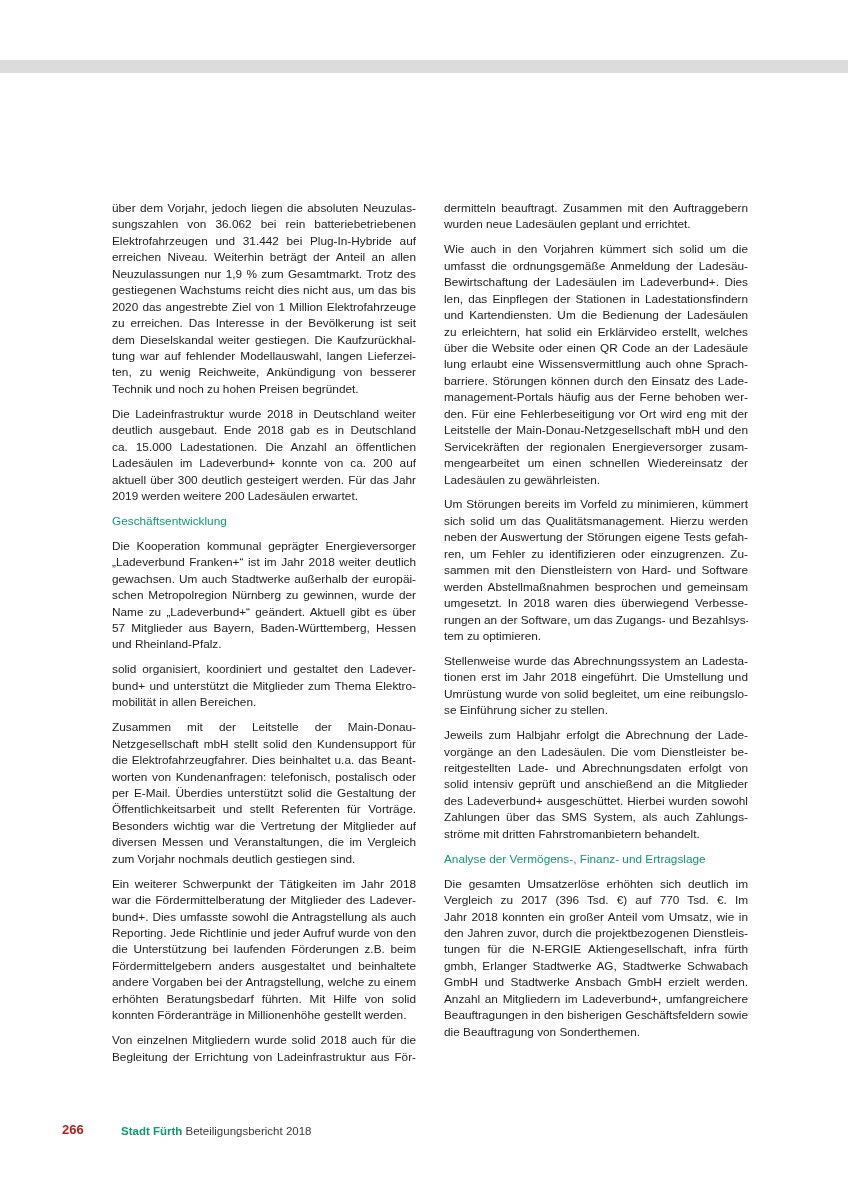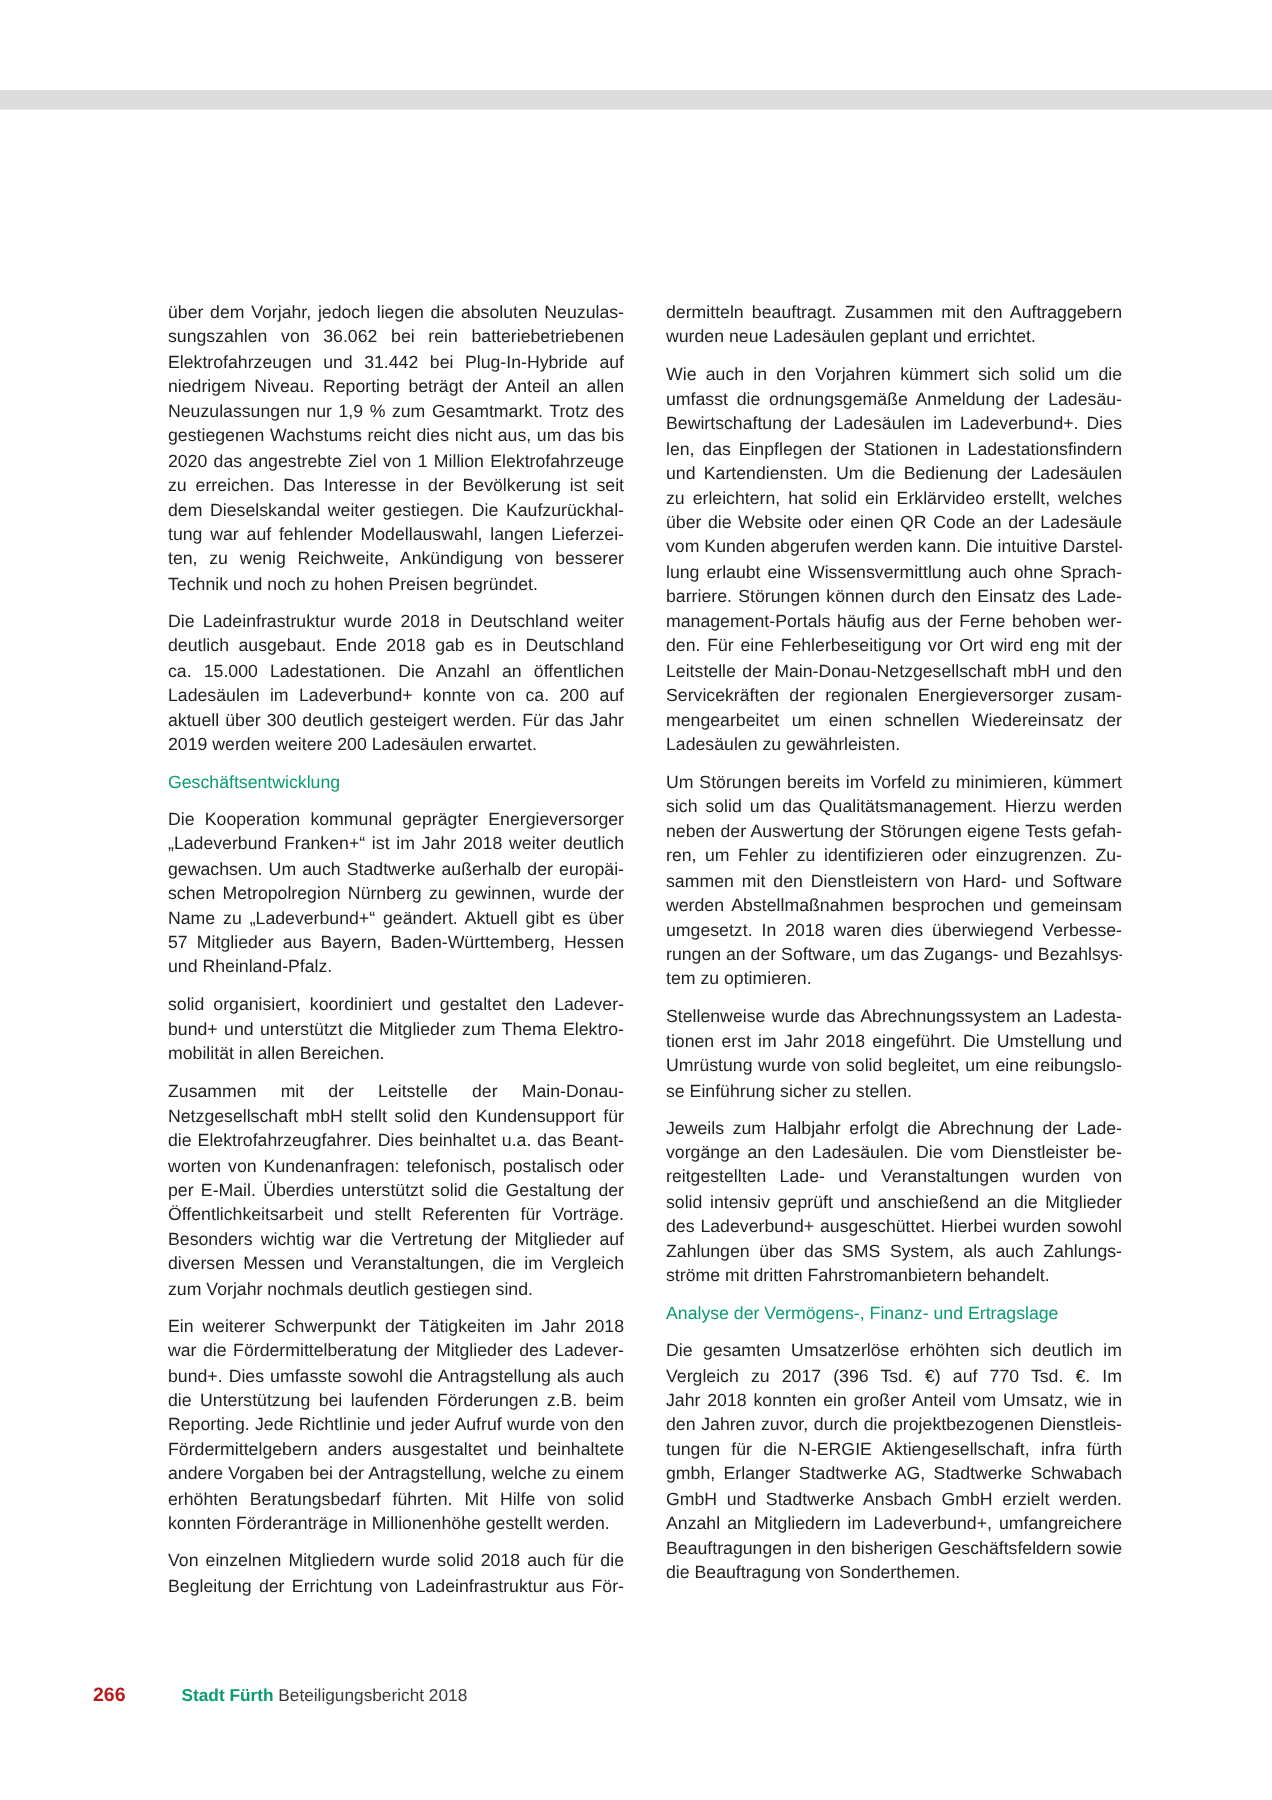--- a/index.html
+++ b/index.html
@@ -78,21 +78,21 @@
 
 <div class="page">
 
   <div class="top-band"></div>
 
   <div class="col col-left">
       <div class="para">
         <div class="line">über dem Vorjahr, jedoch liegen die absoluten Neuzulas-</div>
         <div class="line">sungszahlen von 36.062 bei rein batteriebetriebenen</div>
         <div class="line">Elektrofahrzeugen und 31.442 bei Plug-In-Hybride auf</div>
-        <div class="line">niedrigem Niveau. Reporting beträgt der Anteil an allen</div>
+        <div class="line">erreichen Niveau. Weiterhin beträgt der Anteil an allen</div>
         <div class="line">Neuzulassungen nur 1,9 % zum Gesamtmarkt. Trotz des</div>
         <div class="line">gestiegenen Wachstums reicht dies nicht aus, um das bis</div>
         <div class="line">2020 das angestrebte Ziel von 1 Million Elektrofahrzeuge</div>
         <div class="line">zu erreichen. Das Interesse in der Bevölkerung ist seit</div>
         <div class="line">dem Dieselskandal weiter gestiegen. Die Kaufzurückhal-</div>
         <div class="line">tung war auf fehlender Modellauswahl, langen Lieferzei-</div>
         <div class="line">ten, zu wenig Reichweite, Ankündigung von besserer</div>
         <div class="line end">Technik und noch zu hohen Preisen begründet.</div>
       </div>
       <div class="para">
@@ -126,22 +126,22 @@
         <div class="line">per E-Mail. Überdies unterstützt solid die Gestaltung der</div>
         <div class="line">Öffentlichkeitsarbeit und stellt Referenten für Vorträge.</div>
         <div class="line">Besonders wichtig war die Vertretung der Mitglieder auf</div>
         <div class="line">diversen Messen und Veranstaltungen, die im Vergleich</div>
         <div class="line end">zum Vorjahr nochmals deutlich gestiegen sind.</div>
       </div>
       <div class="para">
         <div class="line">Ein weiterer Schwerpunkt der Tätigkeiten im Jahr 2018</div>
         <div class="line">war die Fördermittelberatung der Mitglieder des Ladever-</div>
         <div class="line">bund+. Dies umfasste sowohl die Antragstellung als auch</div>
+        <div class="line">Reporting. Jede Richtlinie und jeder Aufruf wurde von den</div>
         <div class="line">die Unterstützung bei laufenden Förderungen z.B. beim</div>
-        <div class="line">Reporting. Jede Richtlinie und jeder Aufruf wurde von den</div>
         <div class="line">Fördermittelgebern anders ausgestaltet und beinhaltete</div>
         <div class="line">andere Vorgaben bei der Antragstellung, welche zu einem</div>
         <div class="line">erhöhten Beratungsbedarf führten. Mit Hilfe von solid</div>
         <div class="line end">konnten Förderanträge in Millionenhöhe gestellt werden.</div>
       </div>
       <div class="para">
         <div class="line">Von einzelnen Mitgliedern wurde solid 2018 auch für die</div>
         <div class="line">Begleitung der Errichtung von Ladeinfrastruktur aus För-</div>
       </div>
     </div>
@@ -151,21 +151,20 @@
         <div class="line end">wurden neue Ladesäulen geplant und errichtet.</div>
       </div>
       <div class="para">
         <div class="line">Wie auch in den Vorjahren kümmert sich solid um die</div>
         <div class="line">umfasst die ordnungsgemäße Anmeldung der Ladesäu-</div>
         <div class="line">Bewirtschaftung der Ladesäulen im Ladeverbund+. Dies</div>
         <div class="line">len, das Einpflegen der Stationen in Ladestationsfindern</div>
         <div class="line">und Kartendiensten. Um die Bedienung der Ladesäulen</div>
         <div class="line">zu erleichtern, hat solid ein Erklärvideo erstellt, welches</div>
         <div class="line">über die Website oder einen QR Code an der Ladesäule</div>
-        <div class="line">vom Kunden abgerufen werden kann. Die intuitive Darstel-</div>
         <div class="line">lung erlaubt eine Wissensvermittlung auch ohne Sprach-</div>
         <div class="line">barriere. Störungen können durch den Einsatz des Lade-</div>
         <div class="line">management-Portals häufig aus der Ferne behoben wer-</div>
         <div class="line">den. Für eine Fehlerbeseitigung vor Ort wird eng mit der</div>
         <div class="line">Leitstelle der Main-Donau-Netzgesellschaft mbH und den</div>
         <div class="line">Servicekräften der regionalen Energieversorger zusam-</div>
         <div class="line">mengearbeitet um einen schnellen Wiedereinsatz der</div>
         <div class="line end">Ladesäulen zu gewährleisten.</div>
       </div>
       <div class="para">
@@ -181,21 +180,21 @@
       </div>
       <div class="para">
         <div class="line">Stellenweise wurde das Abrechnungssystem an Ladesta-</div>
         <div class="line">tionen erst im Jahr 2018 eingeführt. Die Umstellung und</div>
         <div class="line">Umrüstung wurde von solid begleitet, um eine reibungslo-</div>
         <div class="line end">se Einführung sicher zu stellen.</div>
       </div>
       <div class="para">
         <div class="line">Jeweils zum Halbjahr erfolgt die Abrechnung der Lade-</div>
         <div class="line">vorgänge an den Ladesäulen. Die vom Dienstleister be-</div>
-        <div class="line">reitgestellten Lade- und Veranstaltungen wurden von</div>
+        <div class="line">reitgestellten Lade- und Abrechnungsdaten erfolgt von</div>
         <div class="line">solid intensiv geprüft und anschießend an die Mitglieder</div>
         <div class="line">des Ladeverbund+ ausgeschüttet. Hierbei wurden sowohl</div>
         <div class="line">Zahlungen über das SMS System, als auch Zahlungs-</div>
         <div class="line end">ströme mit dritten Fahrstromanbietern behandelt.</div>
       </div>
       <div class="heading">Analyse der Vermögens-, Finanz- und Ertragslage</div>
       <div class="para">
         <div class="line">Die gesamten Umsatzerlöse erhöhten sich deutlich im</div>
         <div class="line">Vergleich zu 2017 (396 Tsd. €) auf 770 Tsd. €. Im</div>
         <div class="line">Jahr 2018 konnten ein großer Anteil vom Umsatz, wie in</div>

